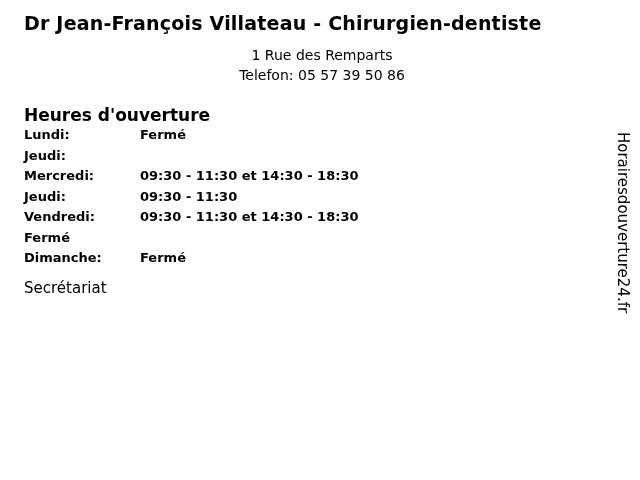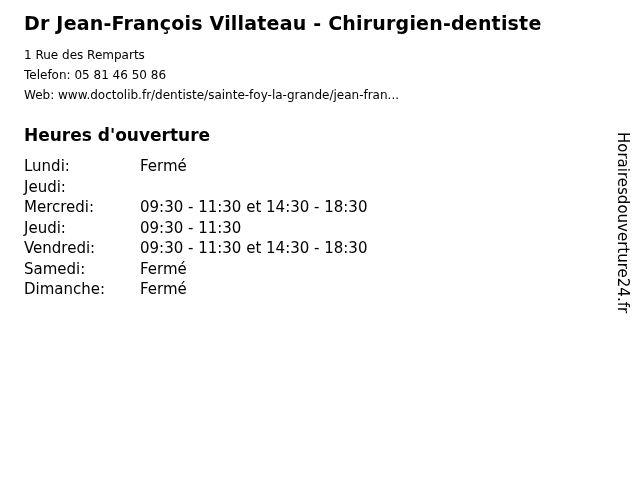--- a/index.html
+++ b/index.html
@@ -17,33 +17,34 @@
   }
   .business-title {
     font-size: 19px;
     font-weight: bold;
     line-height: 23px;
     letter-spacing: 0.2px;
     margin-bottom: 10px;
     white-space: nowrap;
   }
   .contact-block {
-    font-size: 12px;
+    font-size: 14px;
     line-height: 20px;
+    text-align: center;
   }
   .contact-line { white-space: nowrap; }
   .section-heading {
     font-size: 17px;
     font-weight: bold;
     line-height: 19px;
   }
   .hours-heading { margin-top: 21px; }
   .hours-table {
-    margin-top: 11px;
-    font-size: 15px;
+    font-size: 13px;
+    font-weight: bold;
   }
   .hours-row {
     display: grid;
     grid-template-columns: 116px auto;
     line-height: 20.5px;
     white-space: nowrap;
   }
   .info-heading { margin-top: 17px; }
   .info-text {
     margin-top: 10px;
@@ -63,22 +64,21 @@
 </style>
 </head>
 <body>
 
 <div class="page">
 
   <h1 class="business-title">Dr Jean-François Villateau - Chirurgien-dentiste</h1>
 
   <div class="contact-block">
     <div class="contact-line">1 Rue des Remparts</div>
-    <div class="contact-line"><span>Telefon:</span> <span>05 81 46 50 86</span></div>
-    <div class="contact-line"><span>Web:</span> <span>www.doctolib.fr/dentiste/sainte-foy-la-grande/jean-fran...</span></div>
+    <div class="contact-line"><span>Telefon:</span> <span>05 57 39 50 86</span></div>
   </div>
 
   <h2 class="section-heading hours-heading">Heures d'ouverture</h2>
 
   <div class="hours-table">
     <div class="hours-row">
       <span>Lundi:</span>
       <span>Fermé</span>
     </div>
     <div class="hours-row">
@@ -90,26 +90,26 @@
     </div>
     <div class="hours-row">
       <span>Jeudi:</span>
       <span>09:30 - 11:30</span>
     </div>
     <div class="hours-row">
       <span>Vendredi:</span>
       <span>09:30 - 11:30 et 14:30 - 18:30</span>
     </div>
     <div class="hours-row">
-      <span>Samedi:</span>
       <span>Fermé</span>
     </div>
     <div class="hours-row">
       <span>Dimanche:</span>
       <span>Fermé</span>
     </div>
   </div>
 
 
+  <div class="info-text">Secrétariat</div>
 
   <div class="watermark">Horairesdouverture24.fr</div>
 
 </div>
 
 </body></html>

